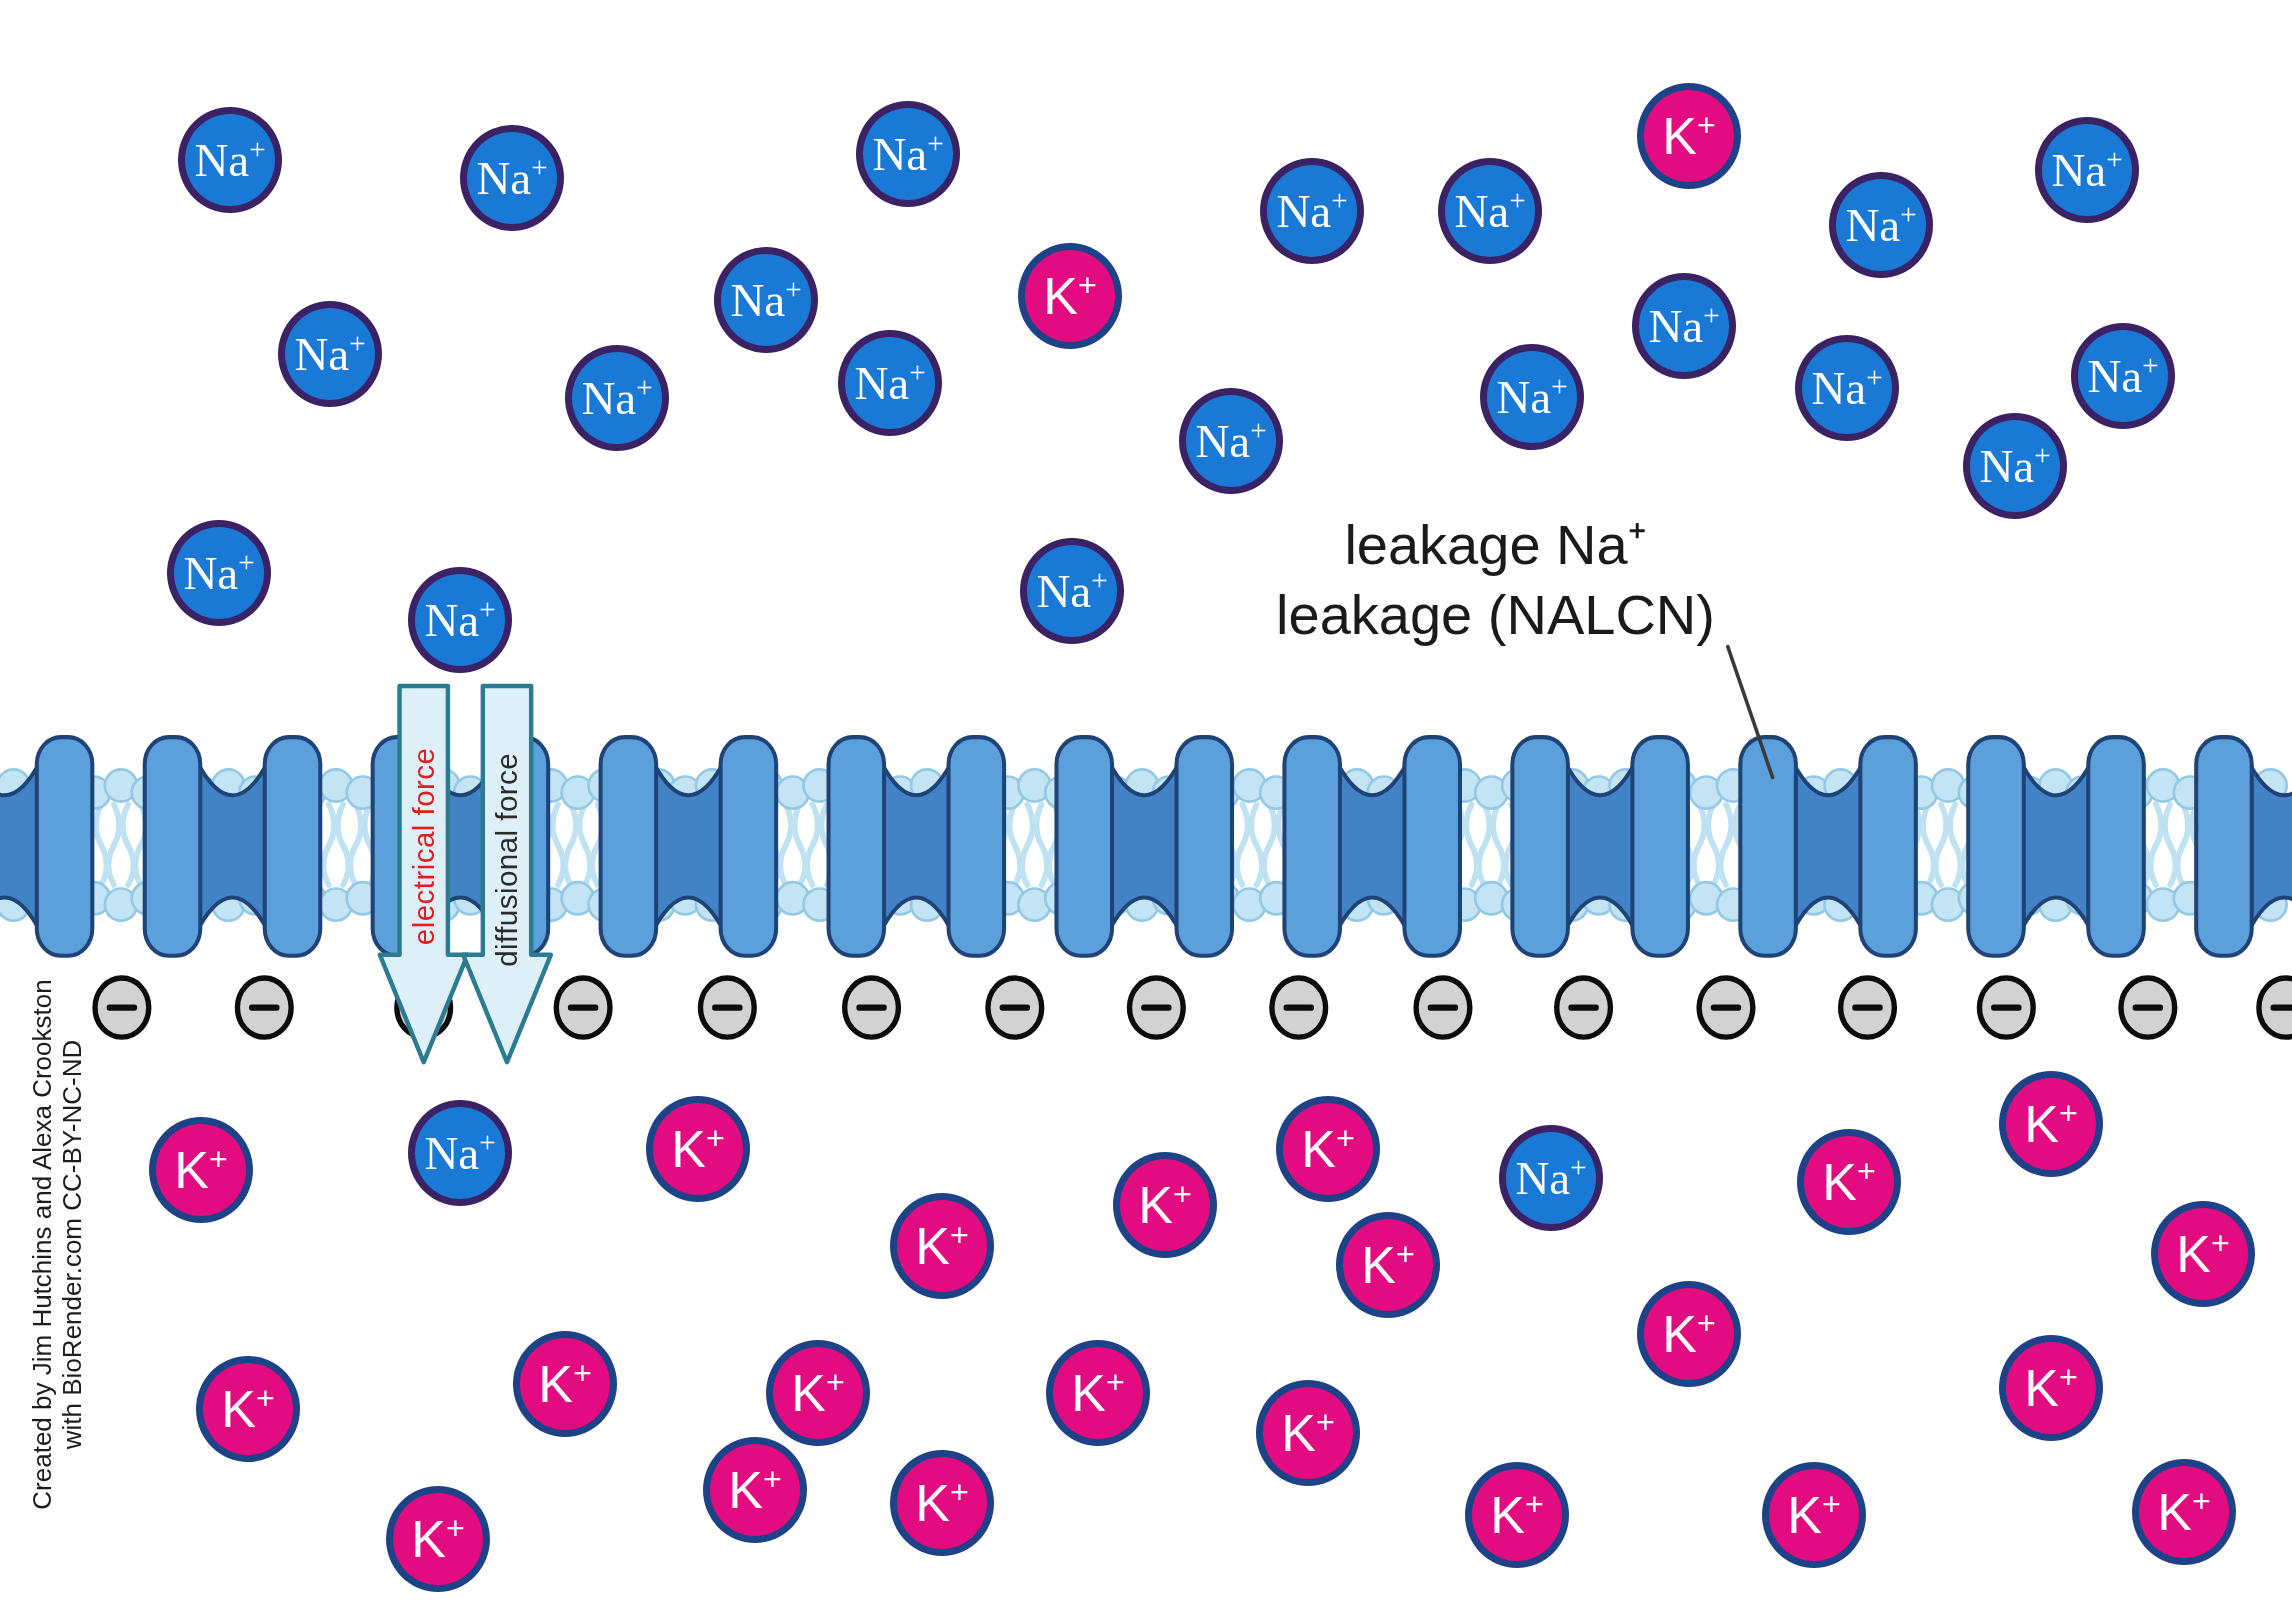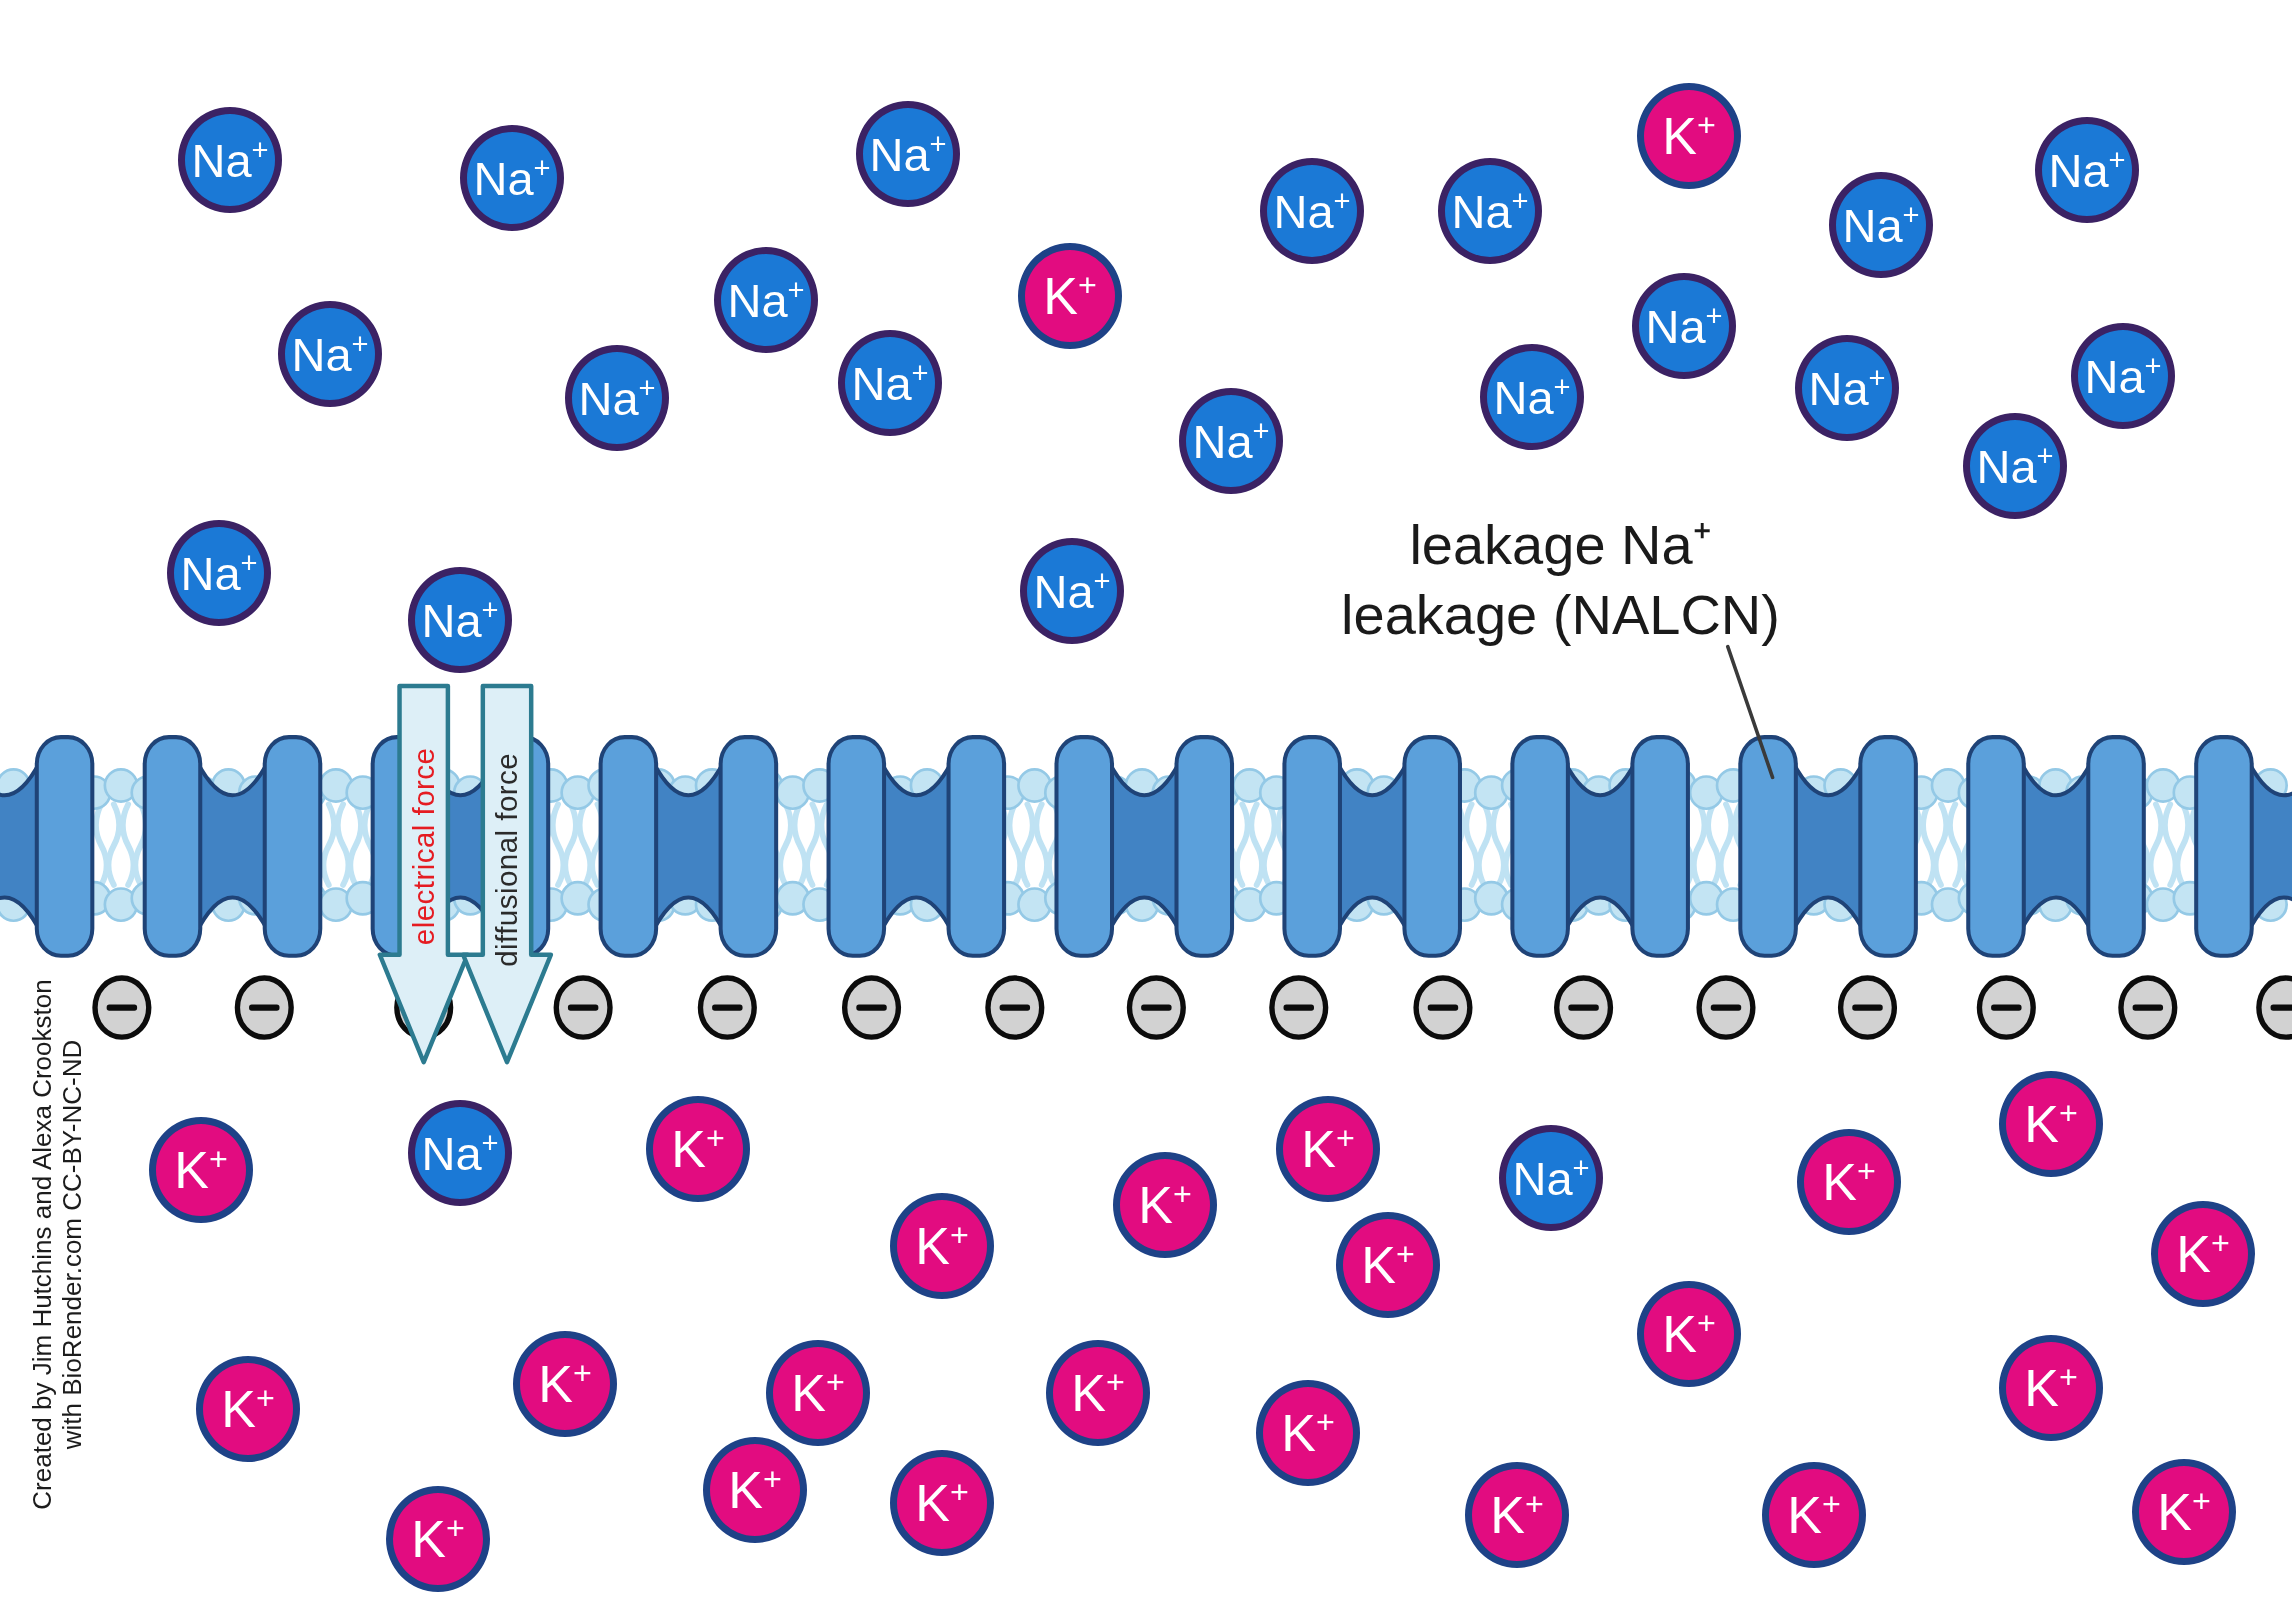--- a/index.html
+++ b/index.html
@@ -2,24 +2,24 @@
 <html style="font-size:14.3px"><head>
 <meta charset="utf-8">
 <style>
   html,body{margin:0;padding:0;background:#ffffff;}
   #stage{position:relative;width:2293px;height:1605px;overflow:hidden;background:#fff;
          font-family:"Liberation Sans", sans-serif;}
   #membrane-svg{position:absolute;left:0;top:0;}
   .ion{position:absolute;width:104px;height:106px;border-radius:50%;box-sizing:border-box;
        display:flex;align-items:center;justify-content:center;color:#fff;}
   .ion span{line-height:1;white-space:nowrap;}
-  .ion.na{font-size:47px;font-weight:500;}
+  .ion.na{font-size:47px;font-weight:500;font-family:Liberation Serif, serif;}
   .ion.k{font-size:52px;font-weight:400;}
   .ion sup{font-size:0.62em;vertical-align:super;line-height:0;}
-  #nalcn-label{position:absolute;left:1292px;top:510px;width:537px;text-align:center;
+  #nalcn-label{position:absolute;left:1227px;top:510px;width:537px;text-align:center;
        font-size:56px;line-height:70px;color:#1a1a1a;}
   #attribution{position:absolute;left:-265px;top:1214px;width:645px;height:61px;
        transform:rotate(-90deg);text-align:center;font-size:26px;line-height:30px;color:#1c1c1c;}
   .arrow-label{font-size:33px;letter-spacing:0.5px;}
 </style>
 </head>
 <body>
 
 <div id="stage">
   <svg id="membrane-svg" width="2293" height="1605" viewBox="0 0 2560 1792">

